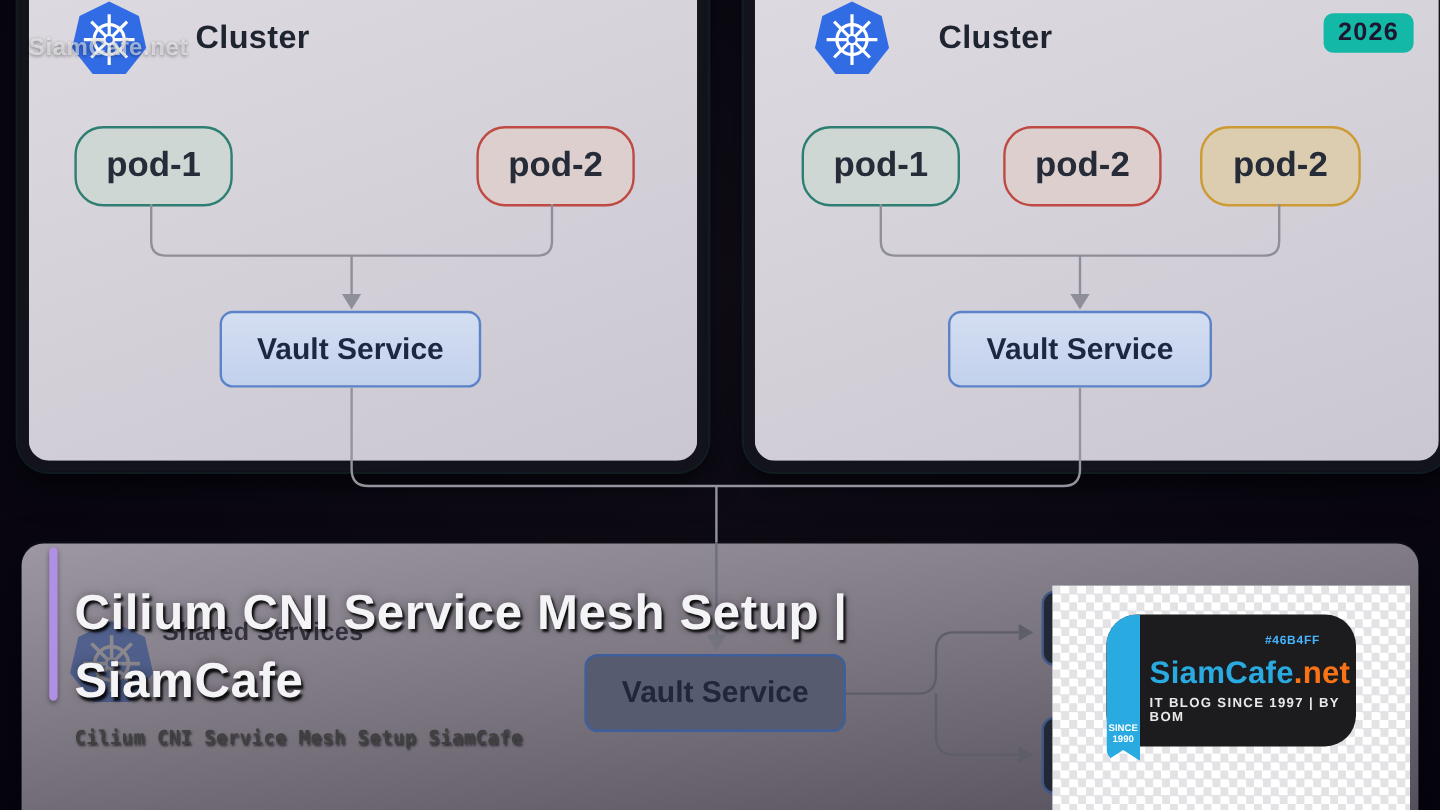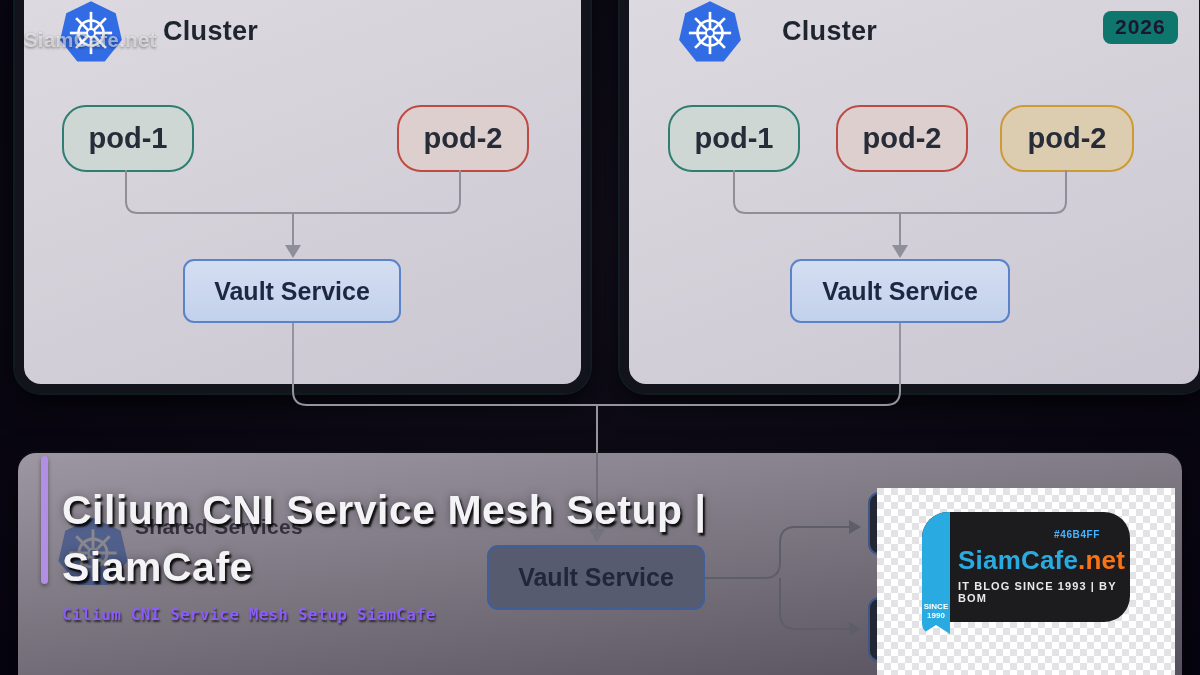--- a/index.html
+++ b/index.html
@@ -104,34 +104,34 @@
   }
   .hero-title{
     position:absolute;left:62px;top:482px;
     font-size:41px;font-weight:bold;color:#f4f3f6;letter-spacing:.5px;line-height:57px;
     text-shadow:2px 3px 2px rgba(0,0,0,.88), 0 0 8px rgba(0,0,0,.35);
     white-space:nowrap;
   }
   .hero-subtitle{
     position:absolute;left:62px;top:605px;
     font-family:"DejaVu Sans Mono", monospace;font-weight:bold;font-size:16px;
-    color:#8b5cf6;letter-spacing:.2px;
+    color:#404040;letter-spacing:.2px;
     text-shadow:1px 2px 2px rgba(0,0,0,.65);
     white-space:nowrap;
   }
 
   
   .watermark{
     position:absolute;left:24px;top:29px;z-index:50;
     font-size:20px;font-weight:bold;color:rgba(255,255,255,.55);
     letter-spacing:.5px;text-shadow:0 1px 3px rgba(0,0,0,.45);
   }
   .year-badge{
     position:absolute;left:1103px;top:11px;z-index:50;
-    background:#0f766e;border-radius:8px;padding:4px 12px 5px 12px;
+    background:#14b8a6;border-radius:8px;padding:4px 12px 5px 12px;
     font-size:21px;font-weight:bold;color:#1c1630;letter-spacing:1px;
   }
 </style>
 </head>
 <body>
 
 <div class="stage">
 
   <div class="panel panel-left">
     <span class="k8s" style="left:34px;top:36px;width:66px;height:66px;">
@@ -227,21 +227,21 @@
       <path d="M780 578 L780 613 Q780 629 795 629 L849 629"></path>
     </g>
     <polygon points="849,520 849,534 861,527" fill="#5e5e69"></polygon>
     <polygon points="849,622 849,636 861,629" fill="#5e5e69"></polygon>
   </svg>
 
   <div class="logo-card">
     <div class="logo-body">
       <div class="logo-hashtag">#46B4FF</div>
       <div class="logo-brand"><span class="brand-name">SiamCafe</span><span class="brand-tld">.net</span></div>
-      <div class="logo-tagline">IT BLOG SINCE 1993 | BY BOM</div>
+      <div class="logo-tagline">IT BLOG SINCE 1997 | BY BOM</div>
     </div>
     <div class="logo-ribbon">
       <div class="ribbon-text">
         <div>SINCE</div>
         <div>1990</div>
       </div>
     </div>
   </div>
 
   <div class="overlay">

